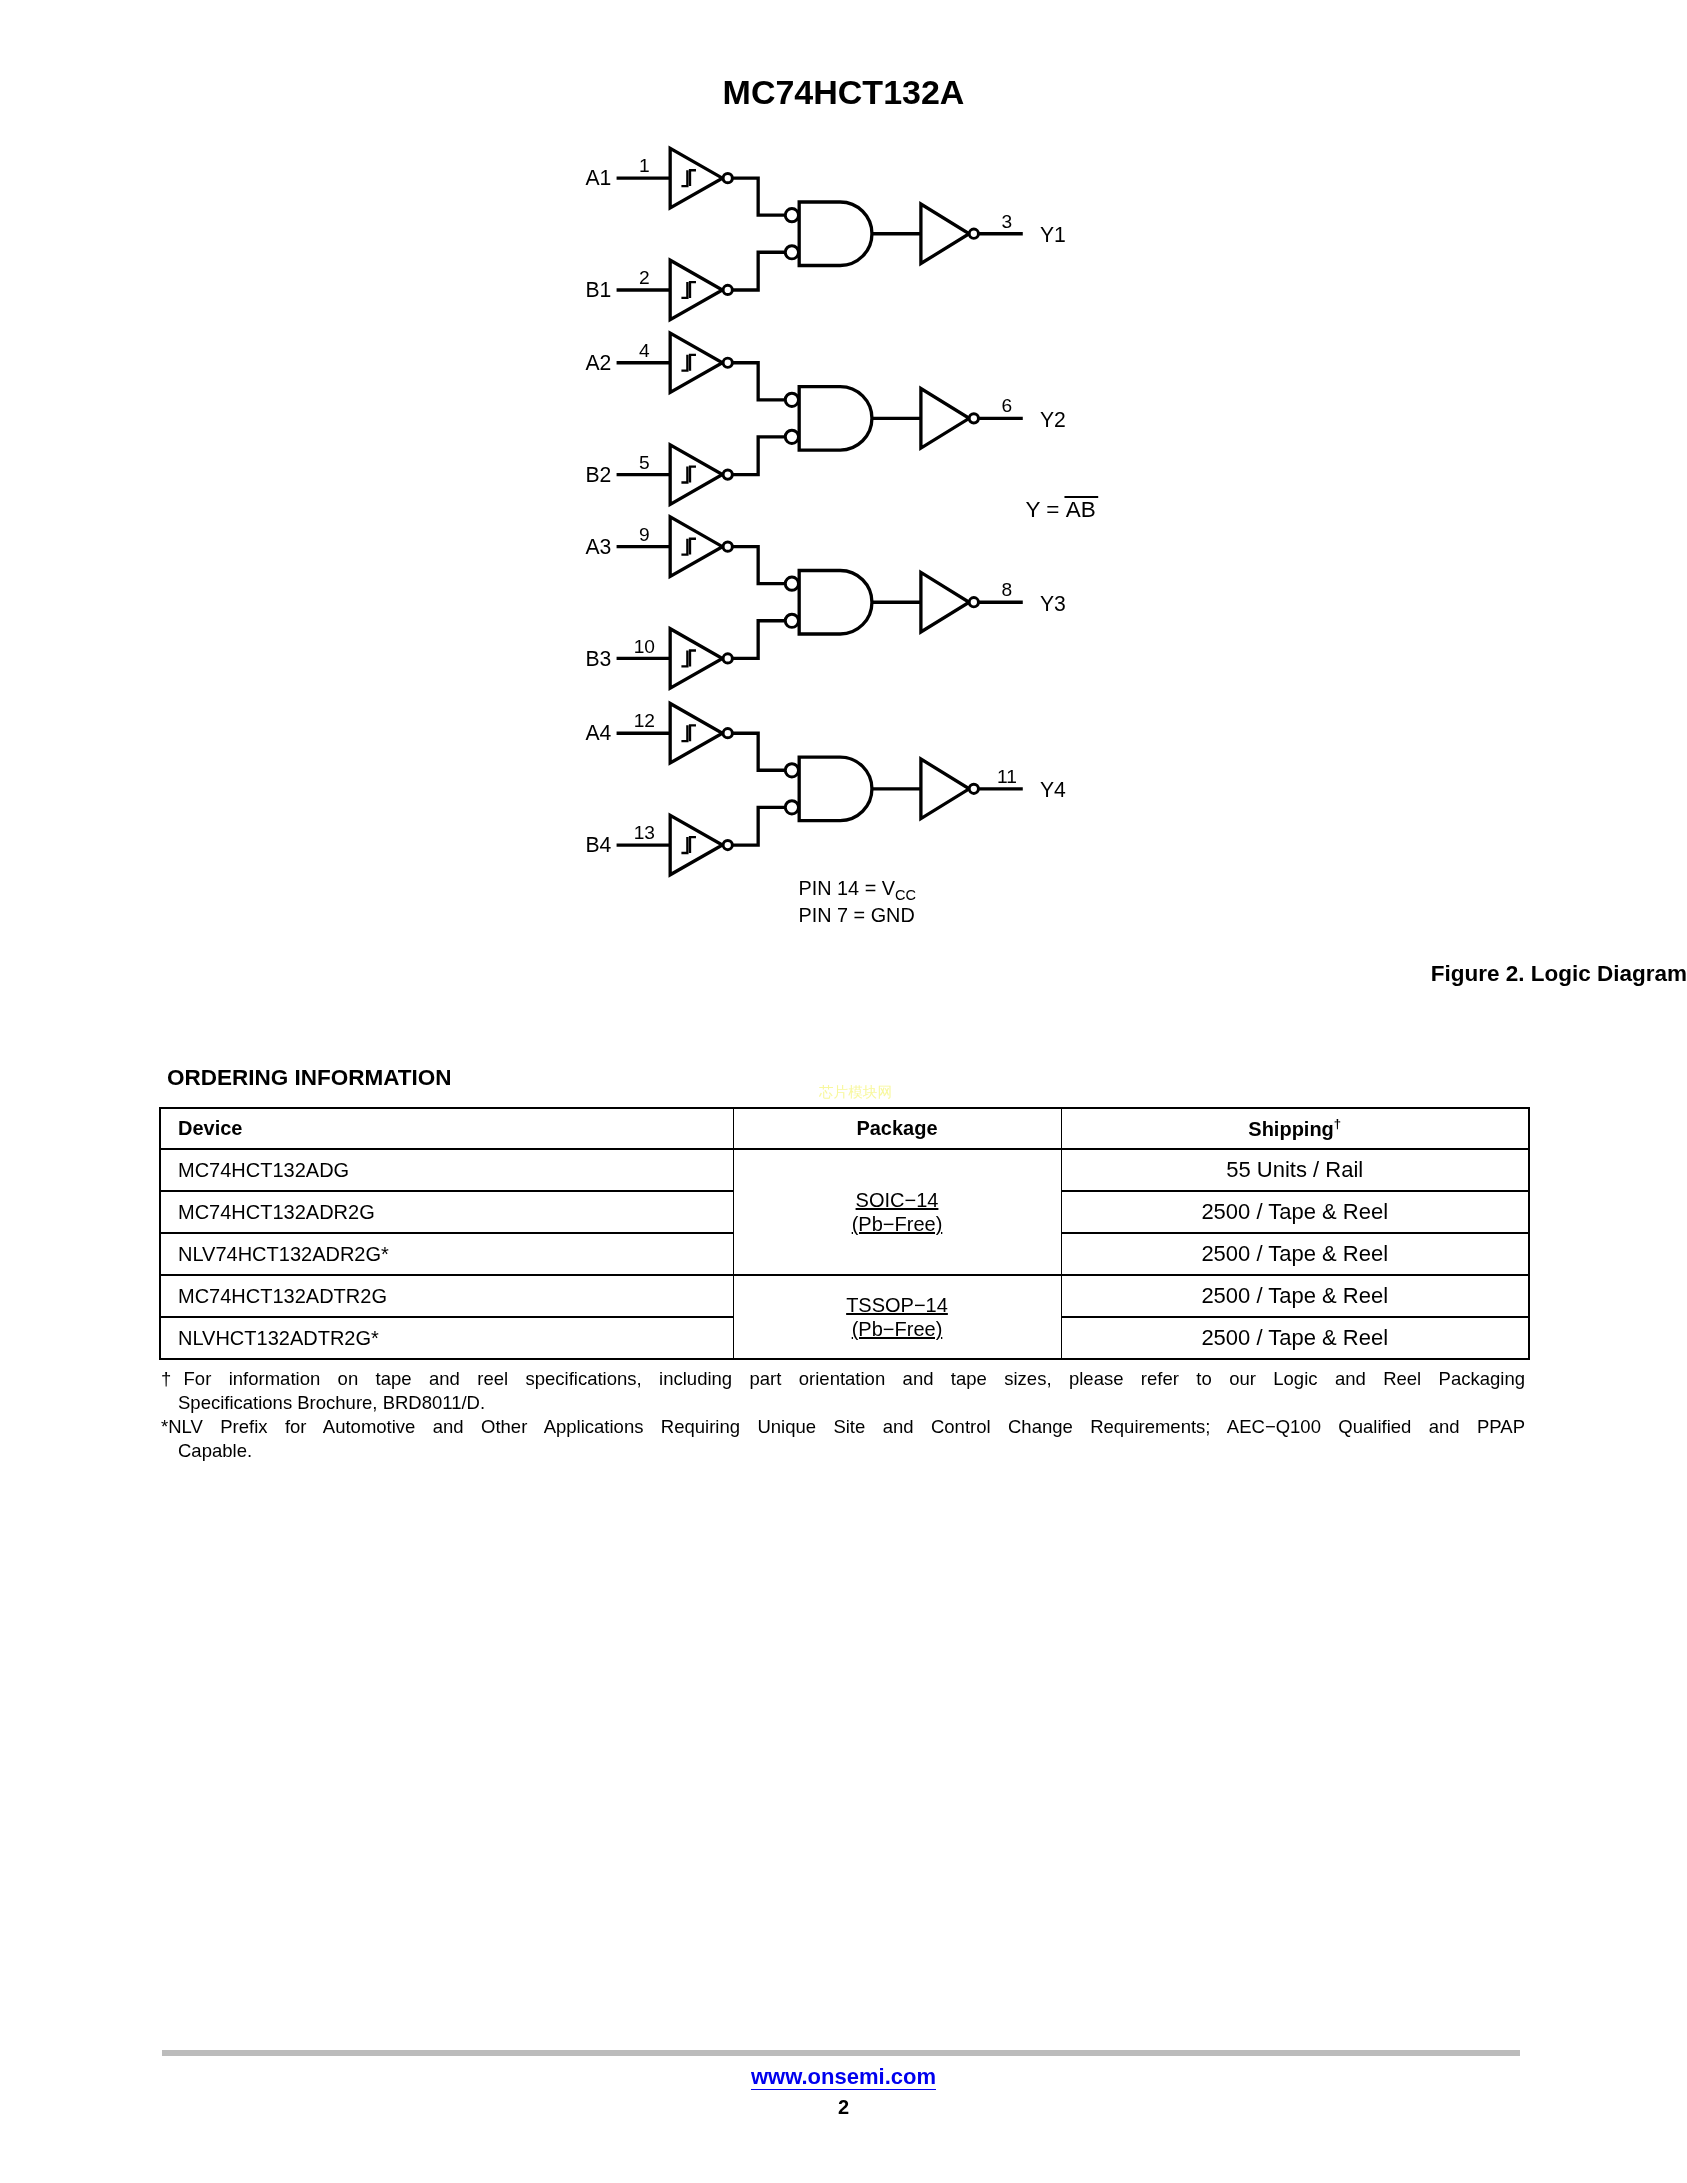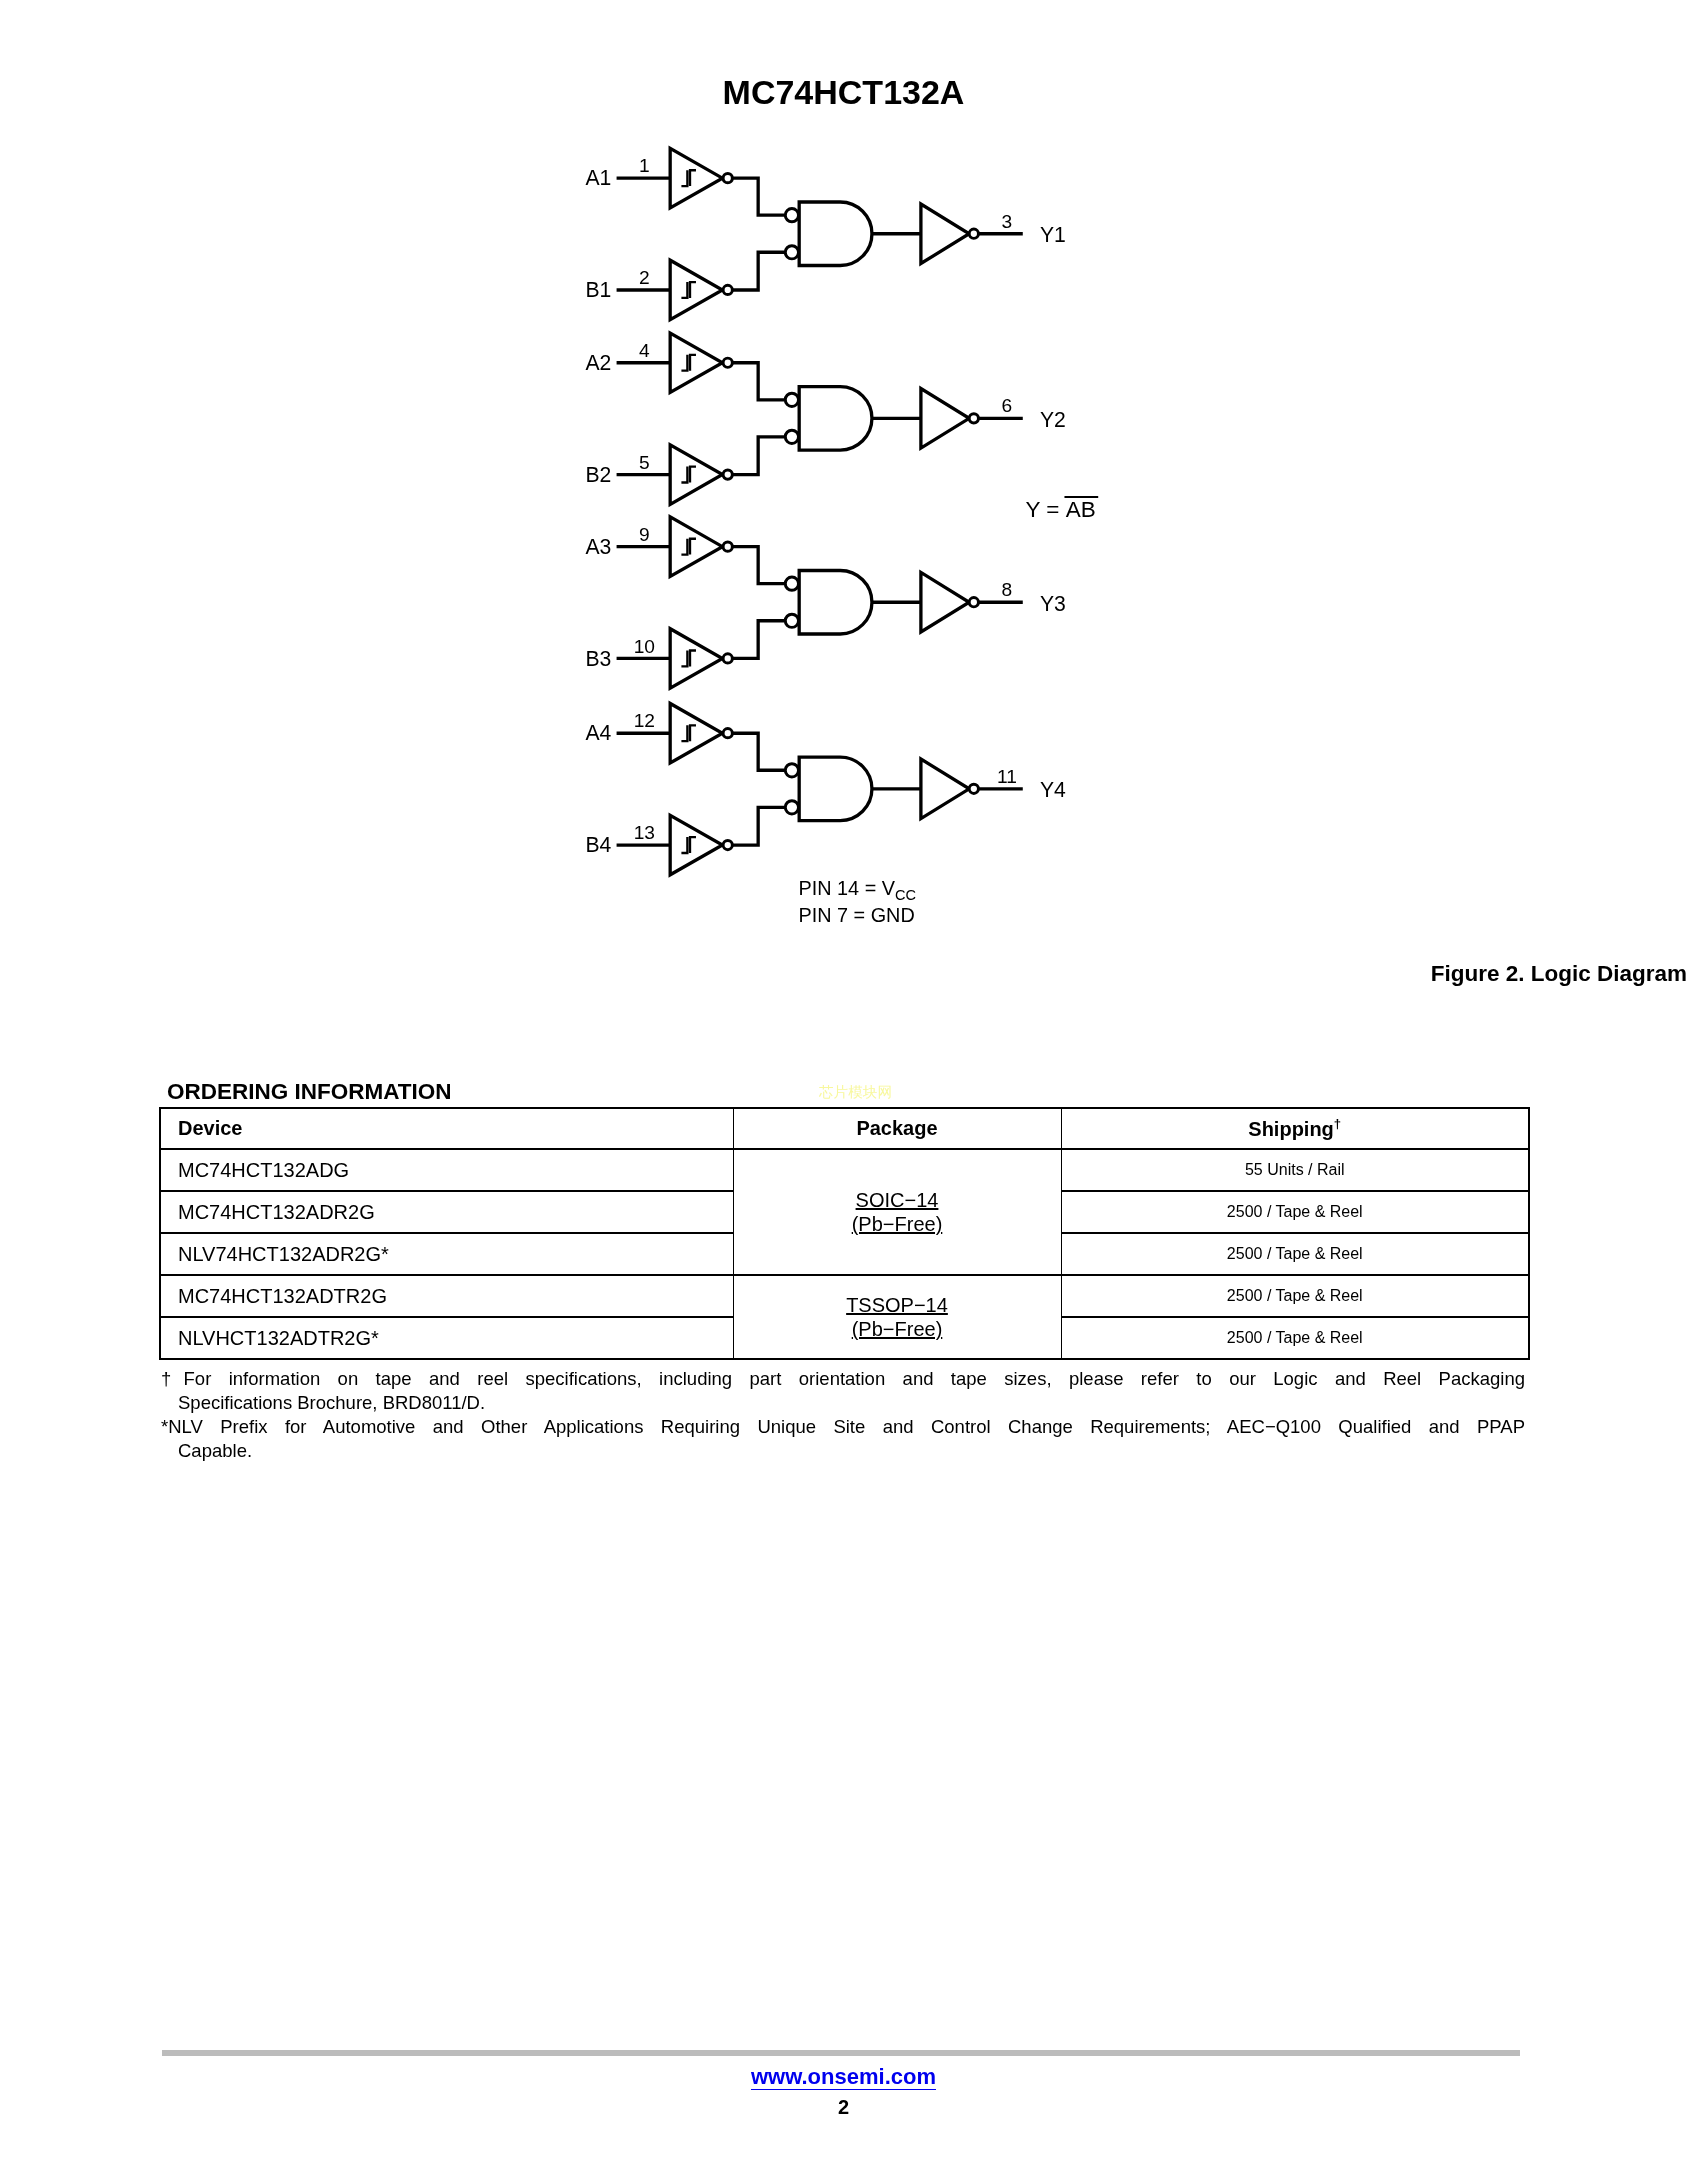--- a/index.html
+++ b/index.html
@@ -15,35 +15,35 @@
   .bub{fill:#fff;stroke:#000;stroke-width:4.5;}
   .nand{fill:#fff;stroke:#000;stroke-width:5;}
   svg text{font-family:"Liberation Sans",sans-serif;fill:#000;}
   .lbl{font-size:32px;}
   .pin{font-size:29px;}
   .eq{font-size:34px;}
   .note{font-size:30px;}
   .sub{font-size:22px;}
   .fig-caption{position:absolute;top:961px;left:0;width:1687px;text-align:right;
                font-size:22.5px;font-weight:bold;}
-  .ordering-heading{position:absolute;left:167px;top:1065px;font-size:22.5px;font-weight:bold;margin-top:14px;}
+  .ordering-heading{position:absolute;left:167px;top:1065px;font-size:22.5px;font-weight:bold;}
   .watermark{position:absolute;left:12px;top:1083px;width:1687px;text-align:center;
              font-size:14.6px;color:var(--watermark_yellow,#f8f89e);}
   table.ordering{position:absolute;left:159px;top:1107px;width:1369px;
                  border-collapse:collapse;table-layout:fixed;border:2px solid #000;}
   .ordering th,.ordering td{border:1.3px solid #000;border-top-width:2px;border-bottom-width:2px;
                             vertical-align:middle;padding:0;}
   .ordering thead tr{height:41px;}
   .ordering tbody tr{height:42px;}
   .ordering th{font-size:20px;font-weight:bold;text-align:center;}
   .ordering th.h-device{text-align:left;padding-left:17px;}
   .ordering th sup{font-size:13.2px;}
   td.dev{font-size:20px;text-align:left;padding-left:17px;}
   td.pkg{font-size:20px;text-align:center;line-height:24px;text-decoration:underline;}
-  td.ship{font-size:16px;text-align:center;}
+  td.ship{font-size:22px;text-align:center;}
   .footnotes{position:absolute;left:161px;top:1367px;width:1364px;
              font-size:18.5px;line-height:24px;}
   .fn-line{text-align:justify;text-align-last:justify;}
   .fn-cont{padding-left:17px;}
   .footer-bar{position:absolute;left:162px;top:2050px;width:1358px;height:6px;
               background:var(--footer_bar_gray,#bcbcbc);}
   .footer-link-wrap{position:absolute;left:0;top:2064px;width:1687px;text-align:center;}
   .footer-link{font-size:22px;font-weight:bold;color:var(--link_blue,#0000ee);
                text-decoration:underline;text-underline-offset:4.6px;text-decoration-thickness:1.3px;}
   .page-num{position:absolute;left:0;top:2096px;width:1687px;text-align:center;

